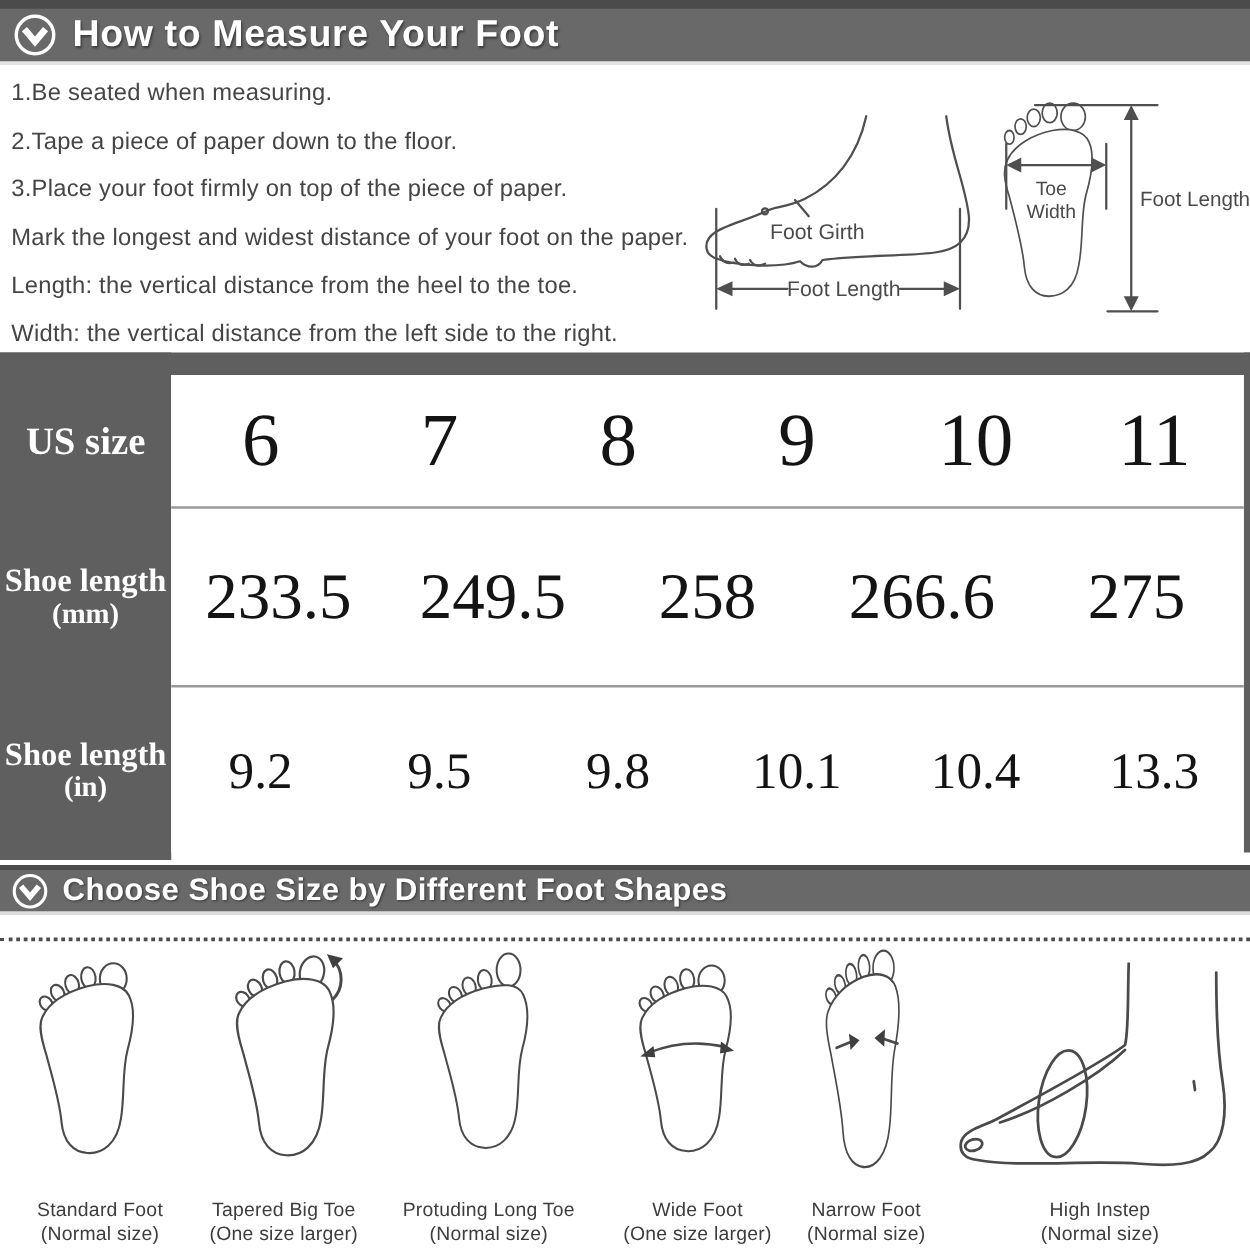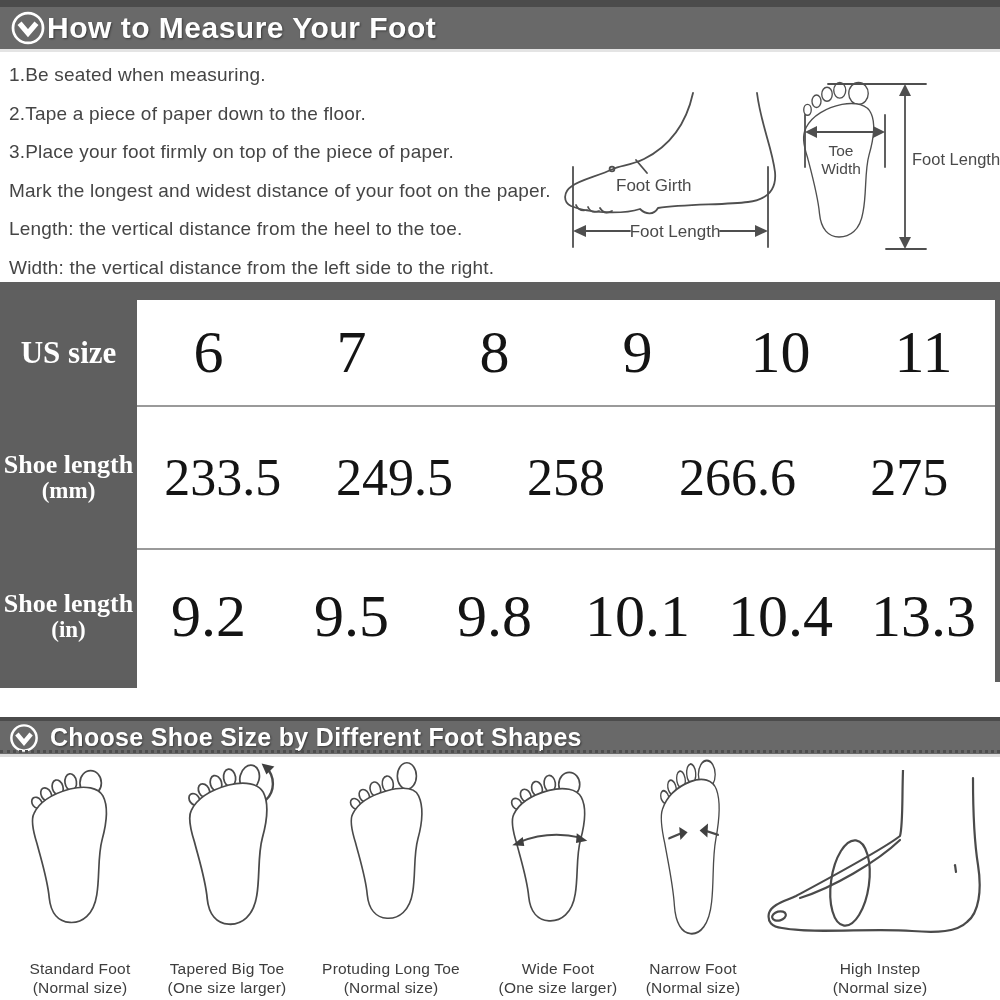--- a/index.html
+++ b/index.html
@@ -4,22 +4,22 @@
 <style>
   html,body{margin:0;padding:0;background:#fff;}
   .stage{position:relative;width:1000px;height:1000px;background:#ffffff;overflow:hidden;
          font-family:"Liberation Sans",sans-serif;}
 
   
   .bar{position:absolute;left:0;width:1000px;background:#696969;box-sizing:border-box;
        display:flex;align-items:center;color:#fff;font-weight:bold;
        text-shadow:1px 1px 2px rgba(0,0,0,.45);}
   .bar1{top:0;height:52px;border-top:7px solid #4b4b4b;border-bottom:3px solid #e4e4e4;
-        font-size:30px;padding-left:9px;letter-spacing:.5px;}
-  .bar2{top:717px;height:40px;border-top:4px solid #4b4b4b;border-bottom:3px solid #dcdcdc;
+        font-size:30px;padding-left:9px;gap:11px;letter-spacing:.5px;}
+  .bar2{top:692px;height:40px;border-top:4px solid #4b4b4b;border-bottom:3px solid #dcdcdc;
         font-size:25px;padding-left:8px;gap:10px;letter-spacing:.3px;}
   .bar-icon{flex:0 0 auto;display:block;}
 
   
   .instructions{position:absolute;left:9px;top:64px;color:#454545;font-size:19px;
                 letter-spacing:.2px;}
   .instructions .line{margin-bottom:16.6px;white-space:nowrap;}
 
   
   .measure-svg{position:absolute;left:550px;top:55px;}
@@ -32,21 +32,21 @@
   .size-table{position:absolute;top:282px;left:0;width:1000px;height:410px;}
   .tbl-band{position:absolute;top:0;left:0;right:0;height:18px;background:#5f5f5f;}
   .tbl-left{position:absolute;top:0;left:0;width:137px;height:406px;background:#5f5f5f;}
   .tbl-right{position:absolute;top:0;right:0;width:5px;height:400px;background:#5f5f5f;}
   .tbl-white{position:absolute;left:137px;right:5px;top:18px;height:382px;background:#ffffff;}
   .tbl-sep{position:absolute;left:137px;right:5px;height:2px;background:#9a9a9a;}
   .sep1{top:123px;} .sep2{top:266px;}
   .trow{position:absolute;left:137px;right:5px;display:flex;align-items:center;}
   .trow1{top:18px;height:105px;} .trow2{top:125px;height:141px;} .trow3{top:268px;height:132px;}
   .tcell{flex:1;text-align:center;font-family:"Liberation Serif",serif;color:#141414;}
-  .trow1 .tcell{font-size:60px;} .trow2 .tcell{font-size:52px;} .trow3 .tcell{font-size:60px;}
+  .trow1 .tcell{font-size:60px;} .trow2 .tcell{font-size:52px;} .trow3 .tcell{font-size:41px;}
   .tlabel{position:absolute;left:0;width:137px;display:flex;flex-direction:column;
           justify-content:center;align-items:center;color:#ffffff;
           font-family:"Liberation Serif",serif;text-align:center;line-height:1.08;font-weight:bold;}
   .tlabel1{top:18px;height:105px;font-size:31px;}
   .tlabel2{top:125px;height:141px;} .tlabel3{top:268px;height:132px;}
   .tlabel .l1{font-size:26px;} .tlabel .l2{font-size:23px;}
 
   
   .dotline{position:absolute;top:750px;left:0;width:1000px;height:0;
            border-top:3px dotted #4d4d4d;}

